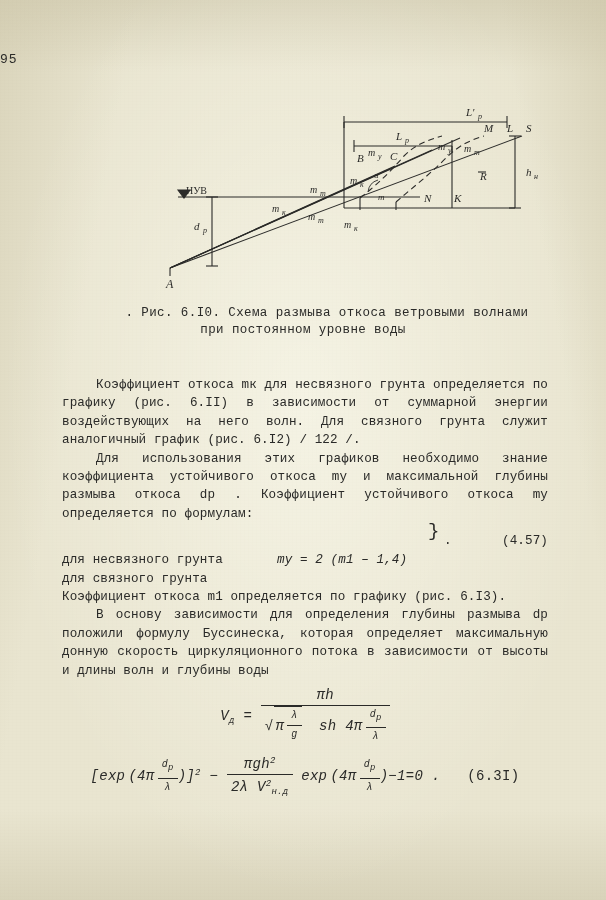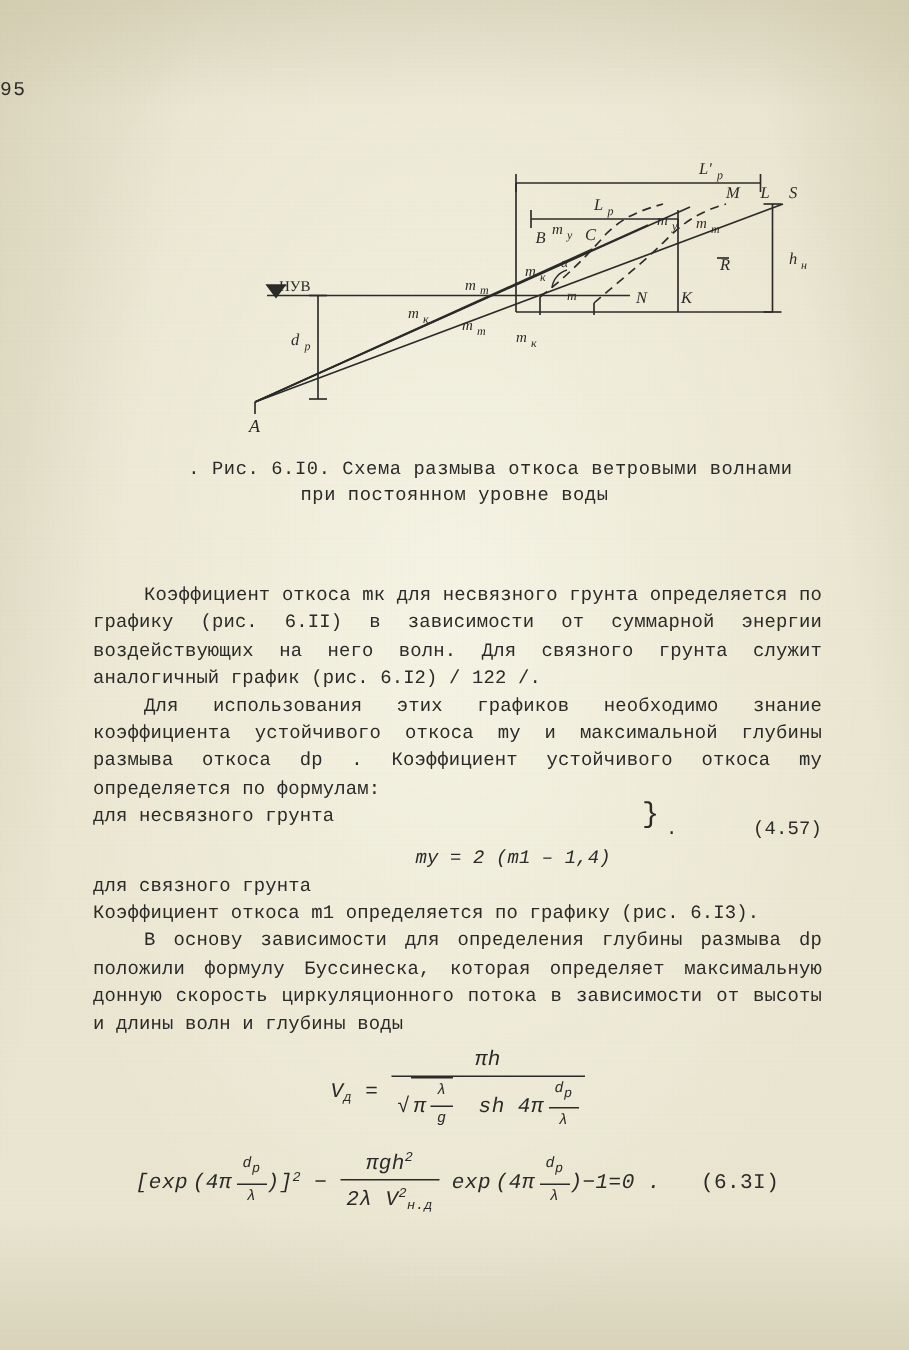--- a/index.html
+++ b/index.html
@@ -40,30 +40,30 @@
     position:absolute;left:60px;top:80px;width:490px;height:210px;
   }
   .figcap{
     position:absolute;left:0;width:100%;text-align:center;
     font-size:12.5px;line-height:17px;letter-spacing:.4px;
   }
   .figcap1{top:305px;padding-left:24px;}
   .figcap2{top:322px;}
 
   .body-text{
-    position:absolute;left:62px;top:388px;width:486px;
+    position:absolute;left:62px;top:376px;width:486px;
     font-size:12.6px;line-height:18.4px;letter-spacing:.1px;
     text-align:justify;
     font-family:Liberation Mono, monospace;
   }
   .para{margin:0 0 0 0;}
   .indent{text-indent:34px;}
   .it{font-style:italic;margin-top:28px;}
   .formula-line{
-    display:flex;align-items:flex-start;
+    display:flex;align-items:flex-end;
   }
   .fl-label{width:215px;flex:0 0 215px;}
   .fl-body{flex:1 1 auto;position:relative;}
   .brace{
     position:absolute;left:136px;top:-2px;font-size:19px;line-height:19px;
   }
   .eqblock{
     position:relative;text-align:center;margin:6px 0 4px 0;
   }
   .frac{

